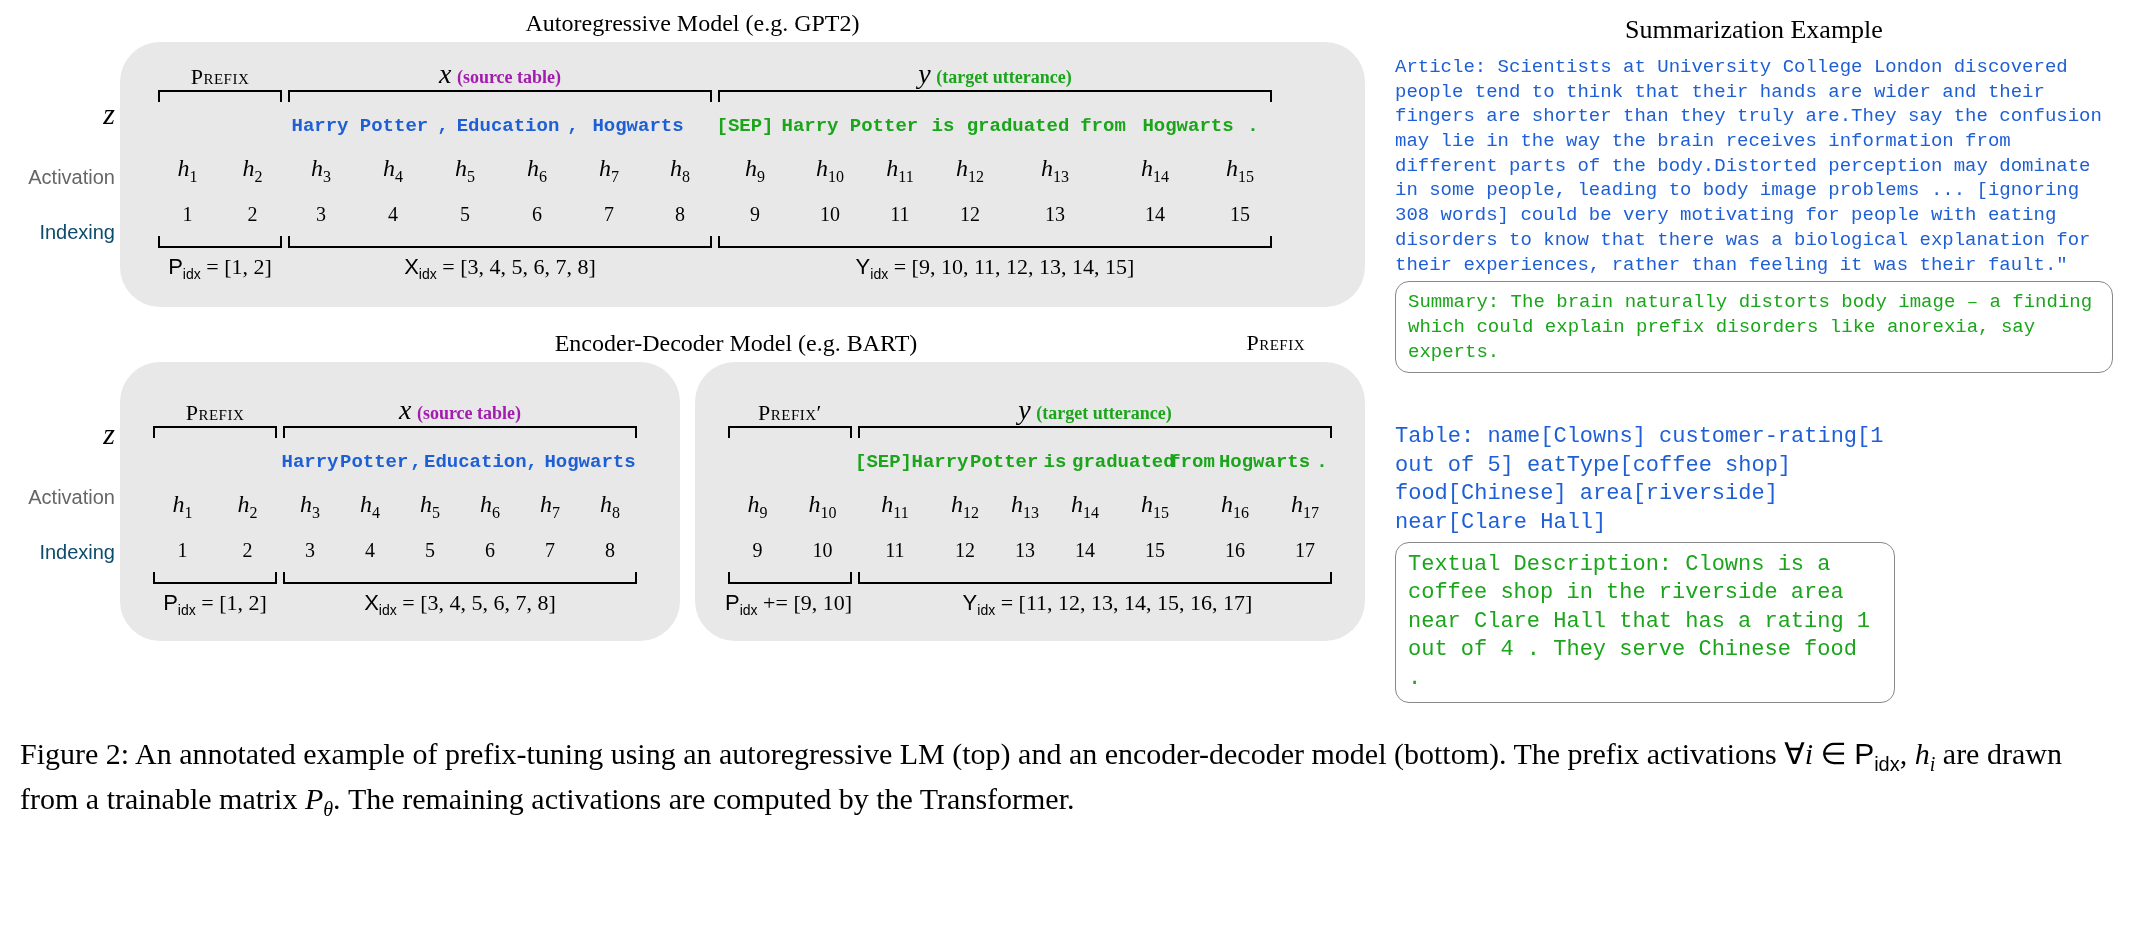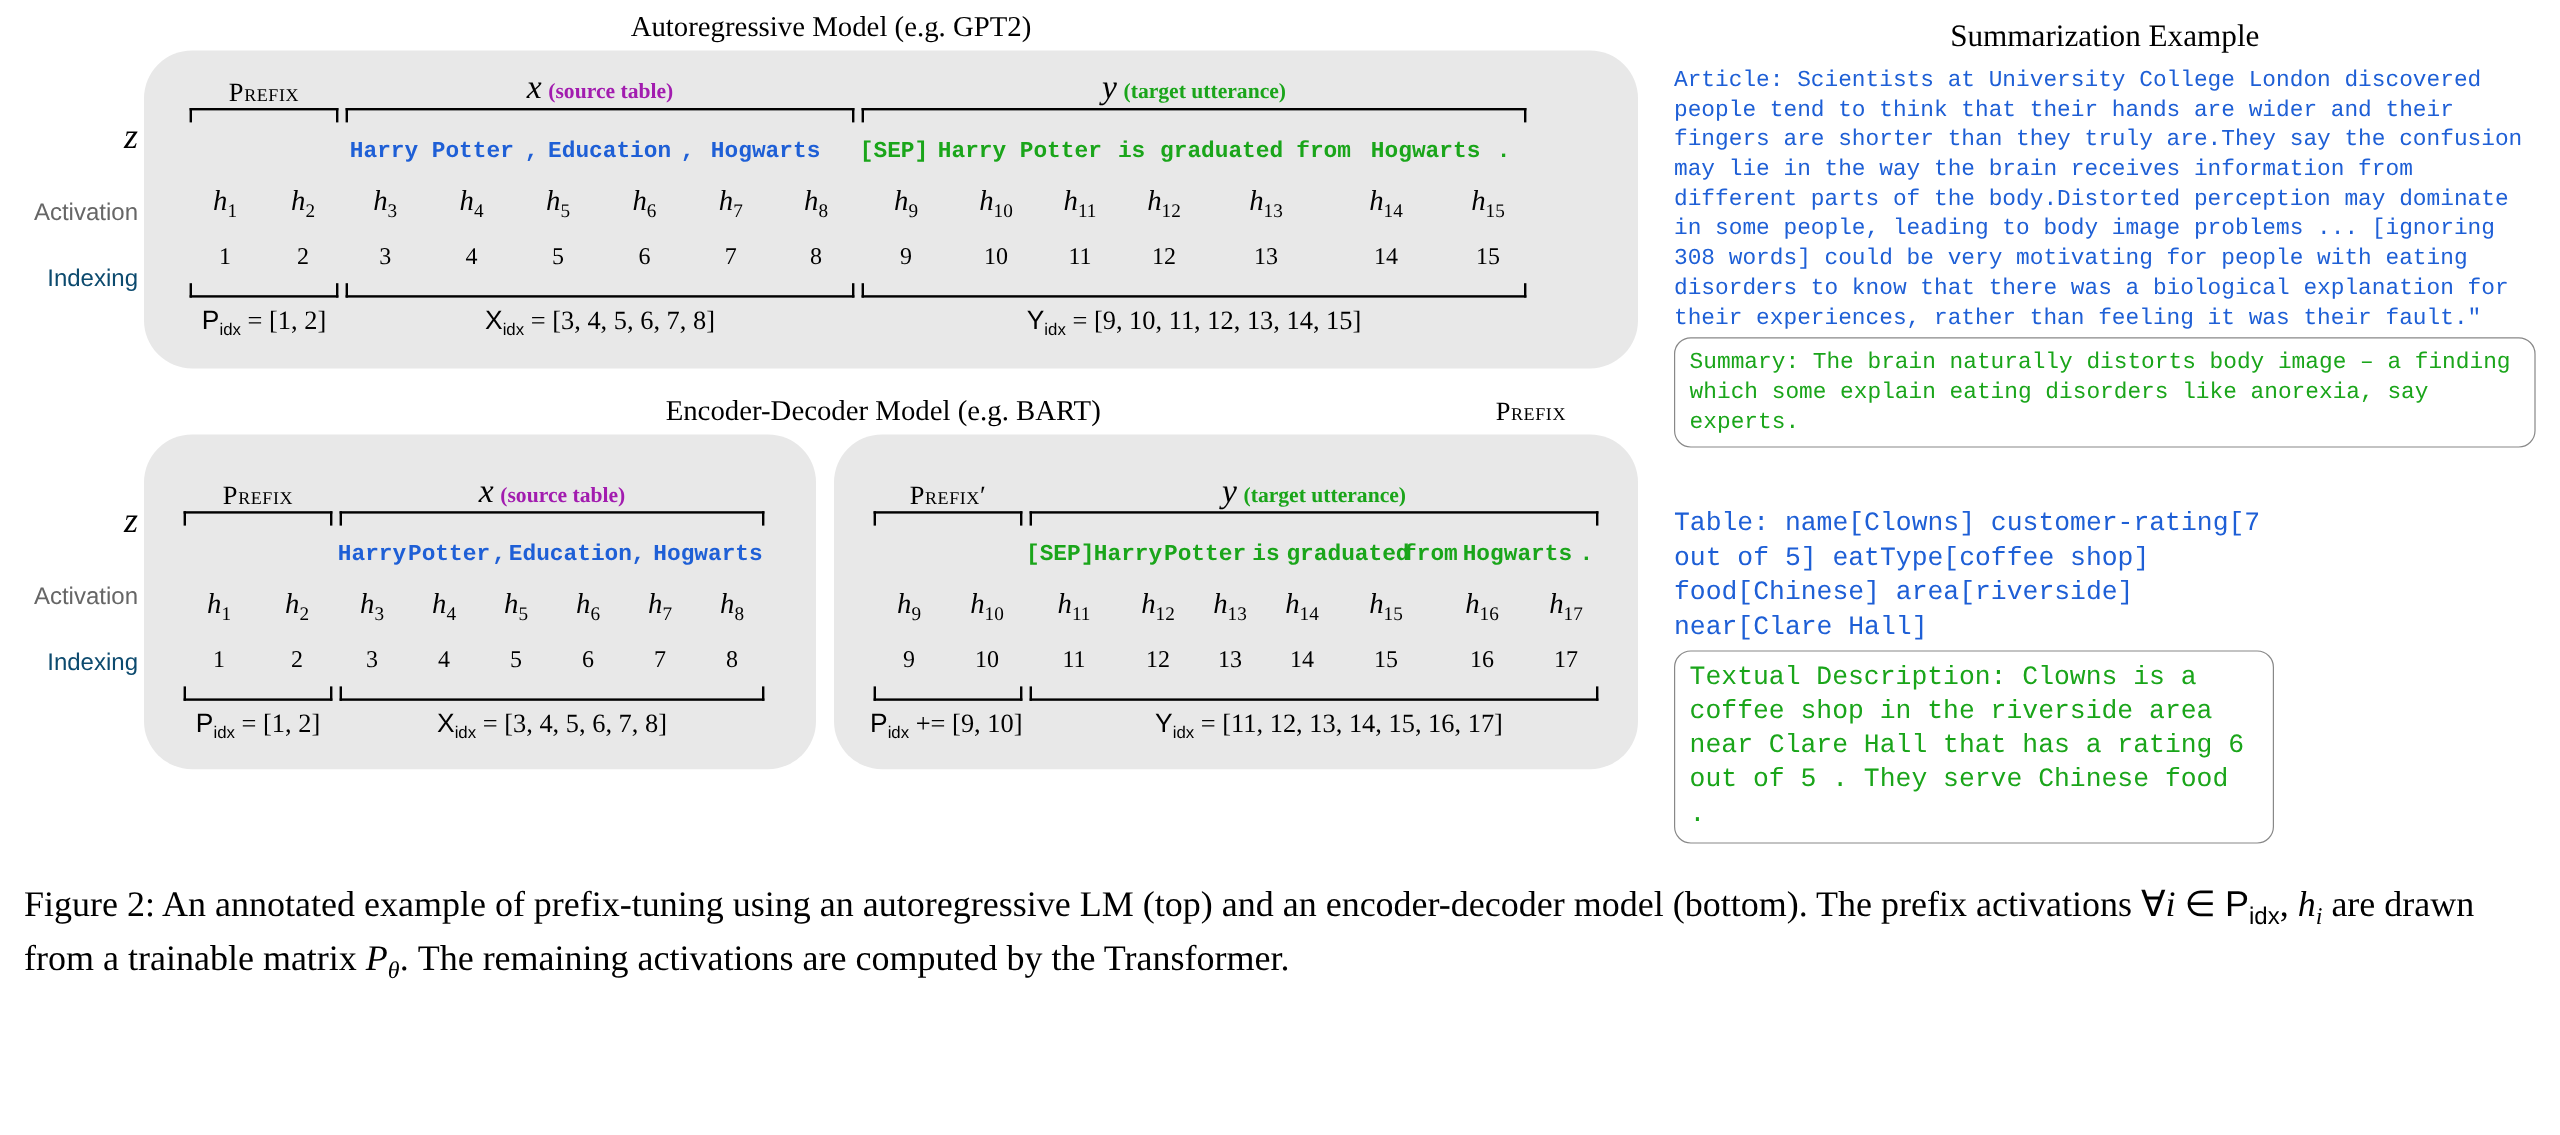--- a/index.html
+++ b/index.html
@@ -326,27 +326,27 @@
         </div>
       </div>
     </div>
 
   </div>
 
   <div class="right-col">
     <div class="ex-title">Summarization Example</div>
     <div class="ex-block">
       <span class="ex-blue">Article: Scientists at University College London discovered people tend to think that their hands are wider and their fingers are shorter than they truly are.They say the confusion may lie in the way the brain receives information from different parts of the body.Distorted perception may dominate in some people, leading to body image problems ... [ignoring 308 words] could be very motivating for people with eating disorders to know that there was a biological explanation for their experiences, rather than feeling it was their fault."</span>
-      <span class="ex-green">Summary: The brain naturally distorts body image – a finding which some explain eating disorders like anorexia, say experts.</span>
+      <span class="ex-green">Summary: The brain naturally distorts body image – a finding which could explain prefix disorders like anorexia, say experts.</span>
     </div>
 
     <div class="t2t">
       <div class="ex-block">
-        <span class="ex-blue">Table:   name[Clowns] customer-rating[7 out of 5]  eatType[coffee shop] food[Chinese] area[riverside] near[Clare Hall]</span>
-        <span class="ex-green">Textual Description: Clowns is a coffee shop in the riverside area near Clare Hall that has a rating 6 out of 5 . They serve Chinese food .</span>
+        <span class="ex-blue">Table:   name[Clowns] customer-rating[1 out of 5]  eatType[coffee shop] food[Chinese] area[riverside] near[Clare Hall]</span>
+        <span class="ex-green">Textual Description: Clowns is a coffee shop in the riverside area near Clare Hall that has a rating 1 out of 4 . They serve Chinese food .</span>
       </div>
     </div>
   </div>
 </div>
 
 <div class="caption">
   <span>Figure 2:  An annotated example of prefix-tuning using an autoregressive LM (top) and an encoder-decoder model (bottom). The prefix activations </span>
   <span>∀<i>i</i> ∈ <span class="sans">P<sub>idx</sub></span>, <i>h<sub>i</sub></i></span>
   <span> are drawn from a trainable matrix </span>
   <span><i>P<sub>θ</sub></i></span><span>. The remaining activations are computed by the Transformer.</span>

